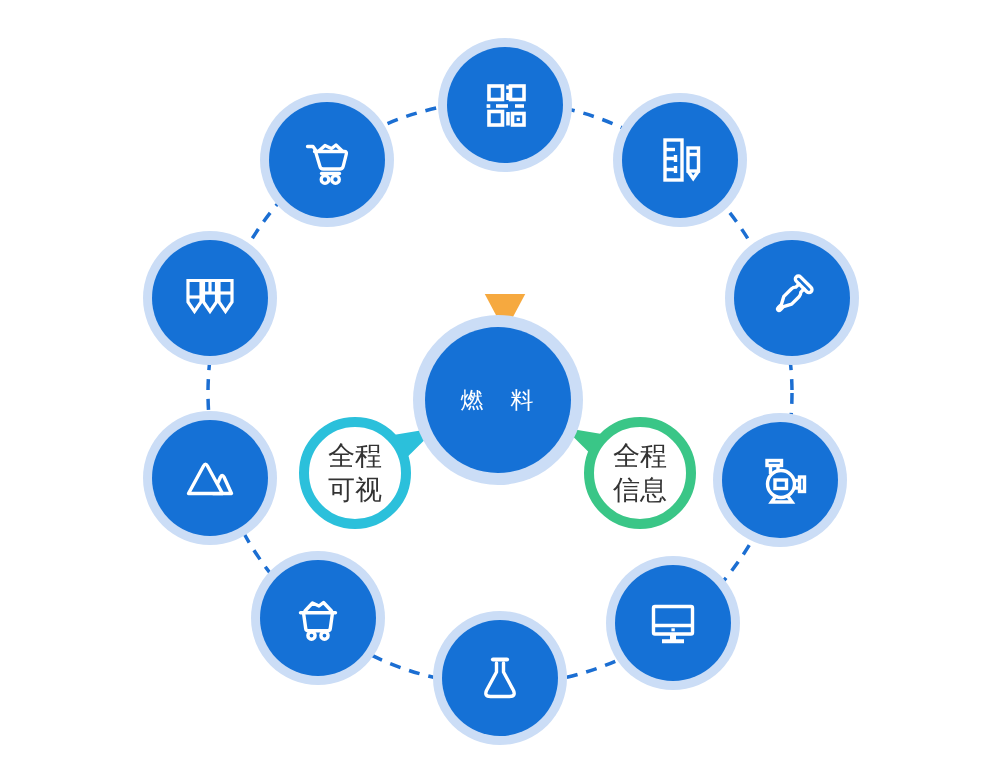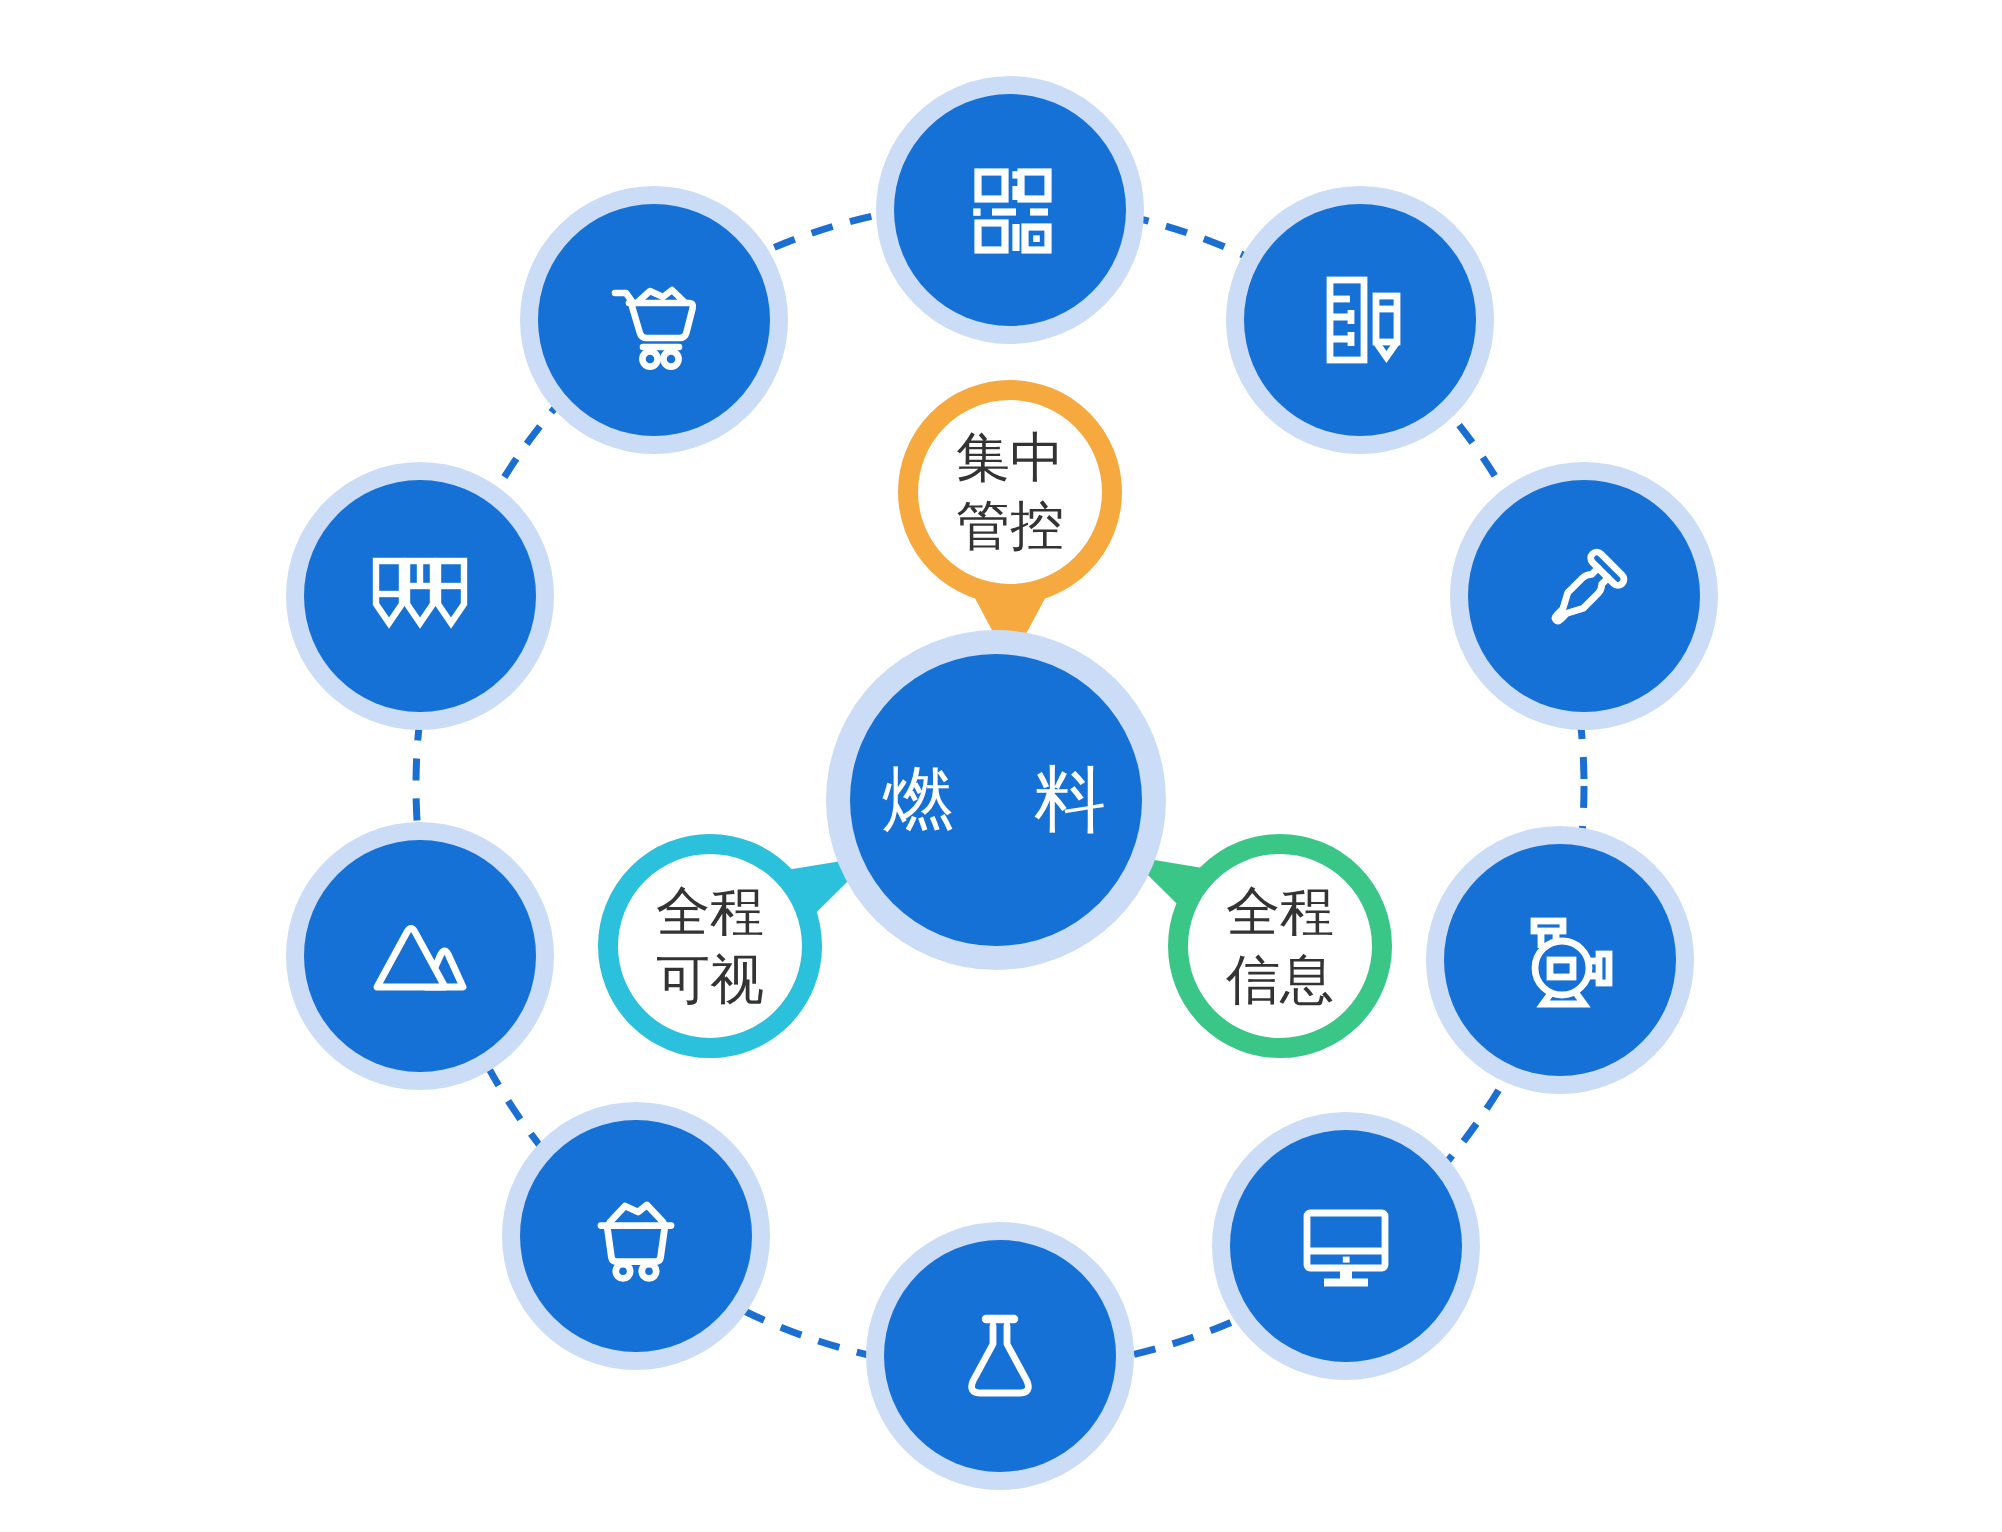--- a/index.html
+++ b/index.html
@@ -21,21 +21,21 @@
   .node-inner svg{width:64px;height:64px;display:block;}
 
   
   .center-node{
     position:absolute;left:413px;top:315px;width:170px;height:170px;border-radius:50%;
     background:#cbddf6;display:flex;align-items:center;justify-content:center;z-index:2;
   }
   .center-inner{
     width:146px;height:146px;border-radius:50%;background:#1571d6;
     display:flex;flex-direction:column;align-items:center;justify-content:center;
-    color:#ffffff;font-size:36px;font-weight:500;line-height:44px;letter-spacing:2px;
+    color:#ffffff;font-size:23px;font-weight:500;line-height:44px;letter-spacing:2px;
     text-align:center;
   }
 
   
   .bubble{
     position:absolute;width:92px;height:92px;border-radius:50%;background:#ffffff;
     display:flex;align-items:center;justify-content:center;z-index:3;
   }
   .bubble-top{left:449px;top:190px;border:10px solid #f6a93f;}
   .bubble-left{left:299px;top:417px;border:10px solid #2bc0db;}
@@ -71,26 +71,20 @@
   <div class="tail tail-top"></div>
   <div class="tail tail-left"></div>
   <div class="tail tail-right"></div>
 
   <div class="center-node">
     <div class="center-inner">
       <div>燃　料</div>
     </div>
   </div>
 
-  <div class="bubble bubble-top">
-    <div class="bubble-text">
-      <div>集中</div>
-      <div>管控</div>
-    </div>
-  </div>
   <div class="bubble bubble-left">
     <div class="bubble-text">
       <div>全程</div>
       <div>可视</div>
     </div>
   </div>
   <div class="bubble bubble-right">
     <div class="bubble-text">
       <div>全程</div>
       <div>信息</div>

